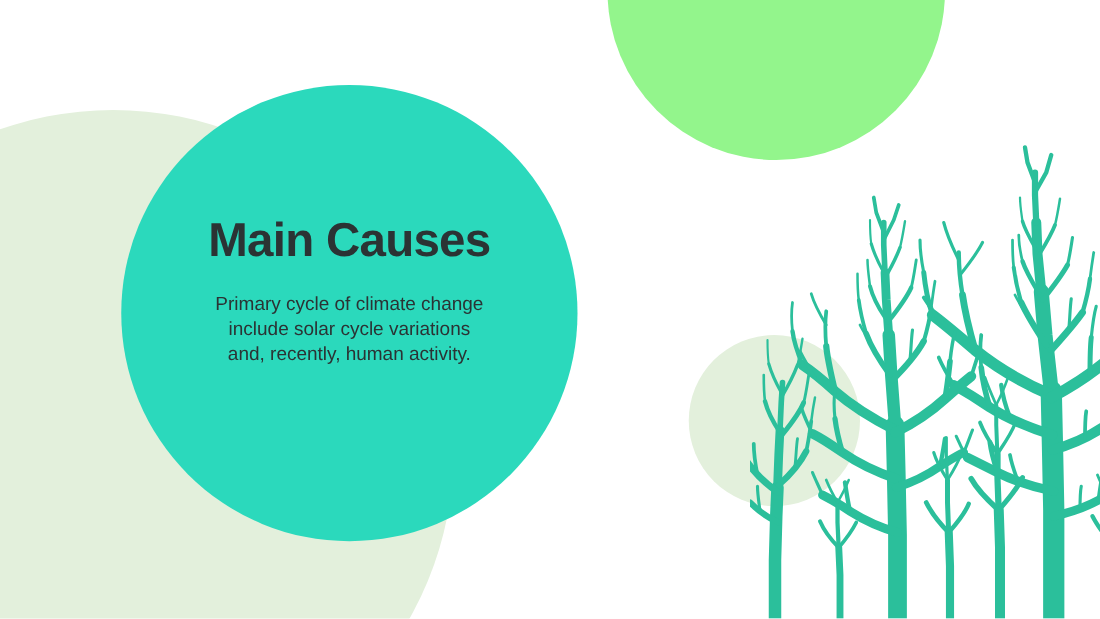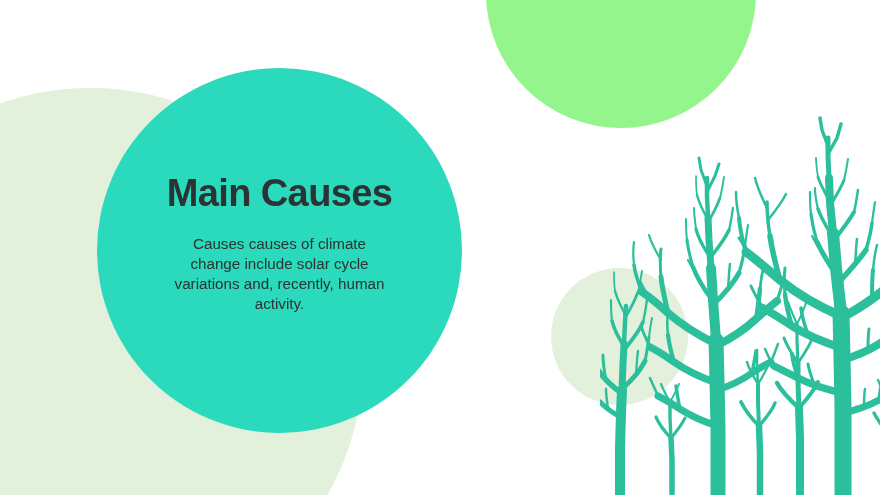--- a/index.html
+++ b/index.html
@@ -279,16 +279,16 @@
         <path d="M287,290 C283,283 280,277 278,272" stroke-width="2.3"></path>
 
       </g>
     </svg>
   </div>
 
   <div class="circle" id="teal-circle"></div>
 
   <div id="text-block">
     <h1 id="slide-title">Main Causes</h1>
-    <p id="slide-body">Causes causes of climate change include solar cycle variations and, recently, human activity.</p>
+    <p id="slide-body">Primary cycle of climate change include solar cycle variations and, recently, human activity.</p>
   </div>
 
 </div>
 
 </body></html>

